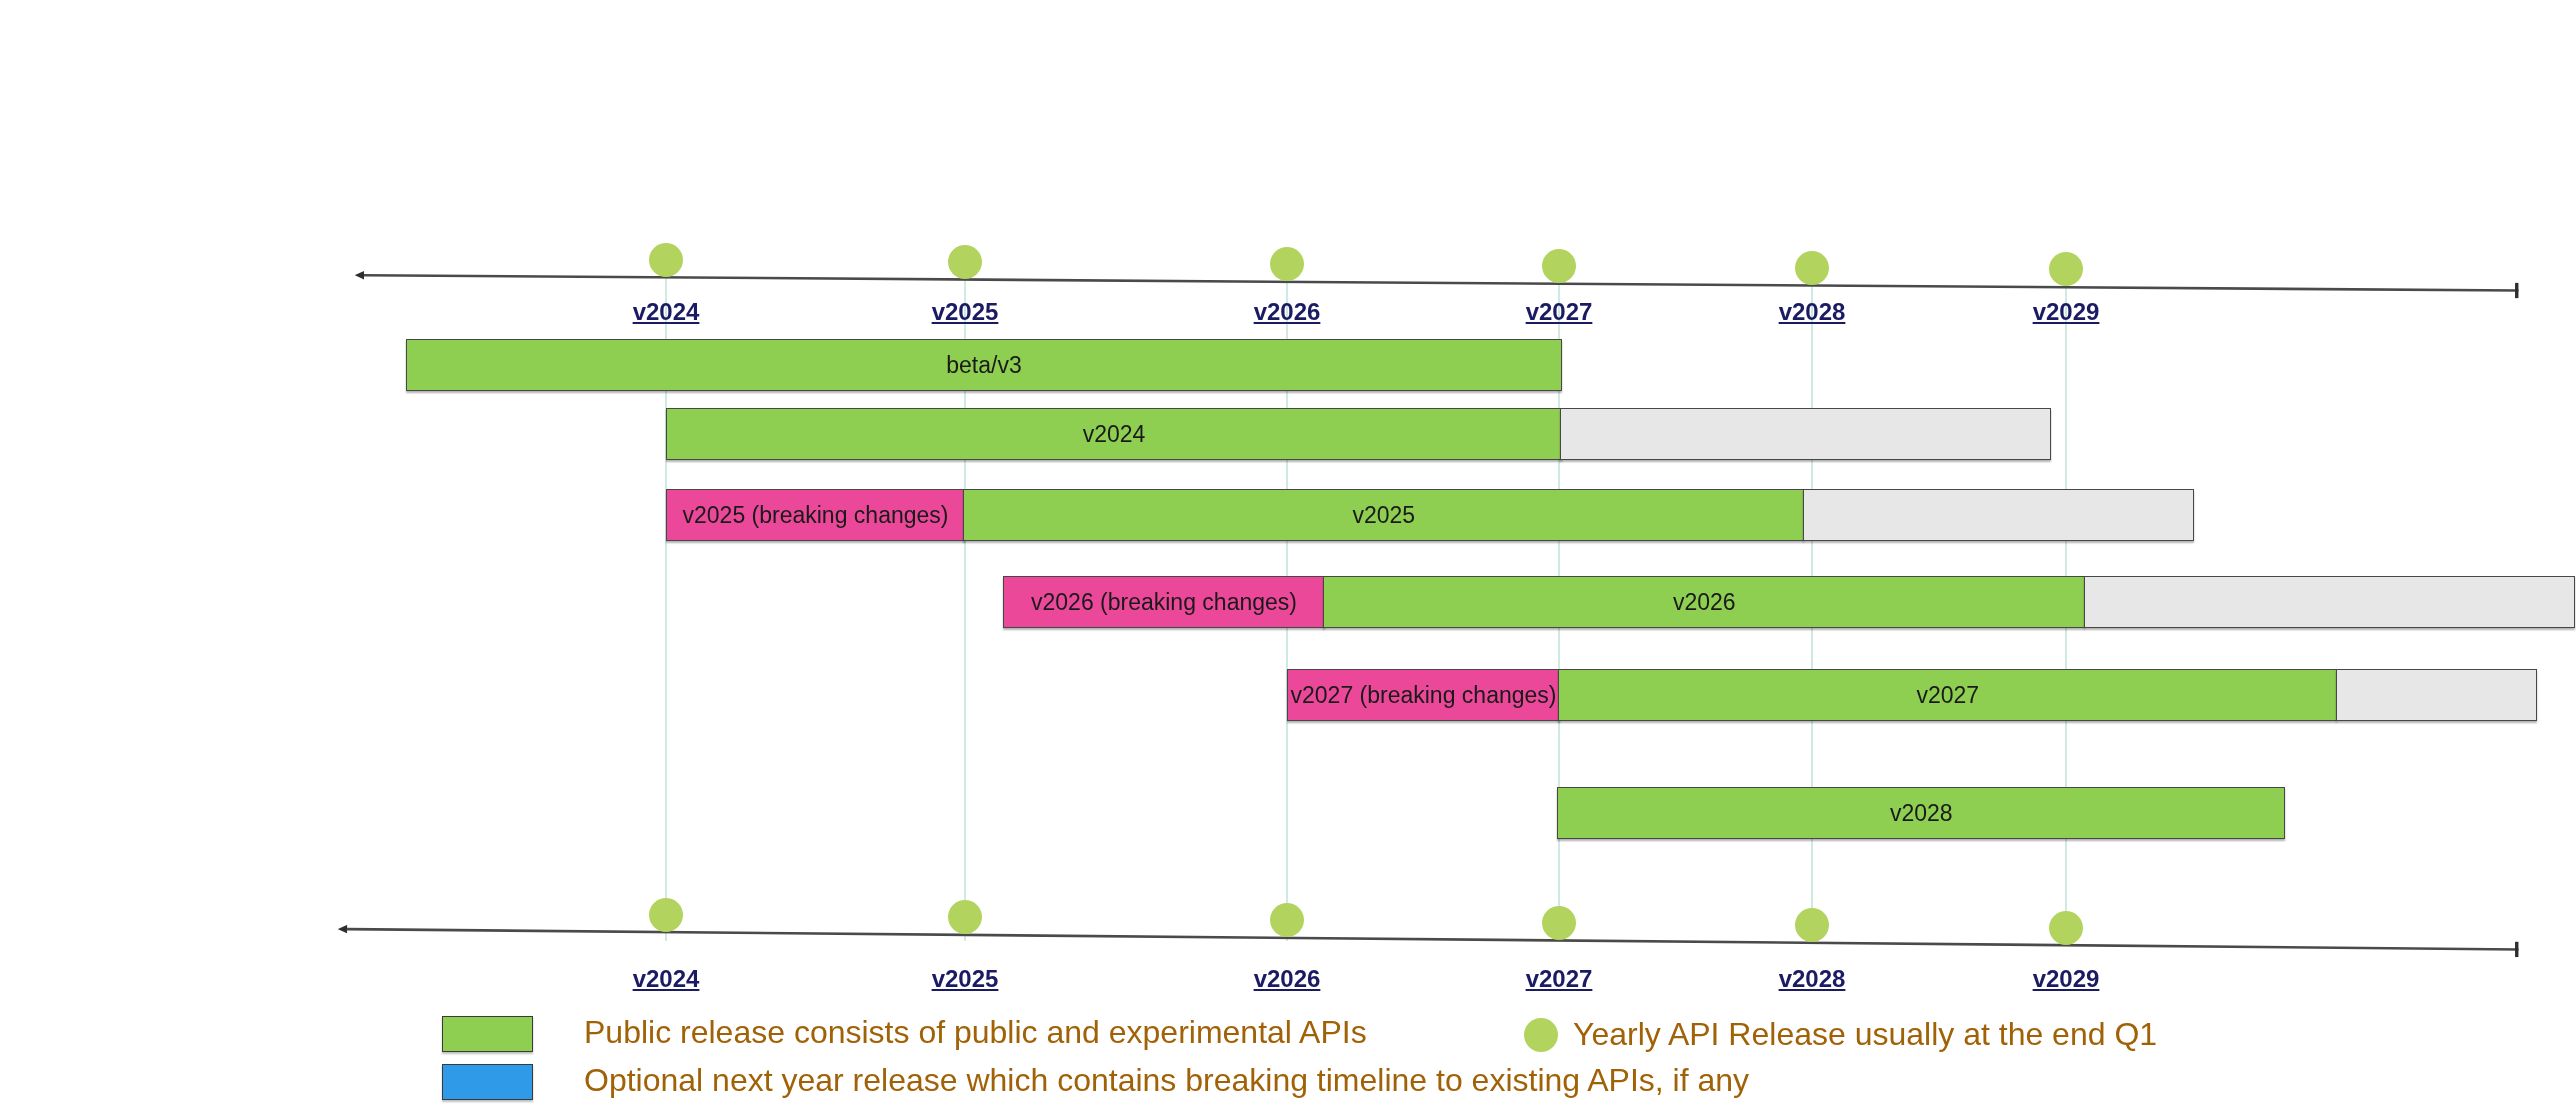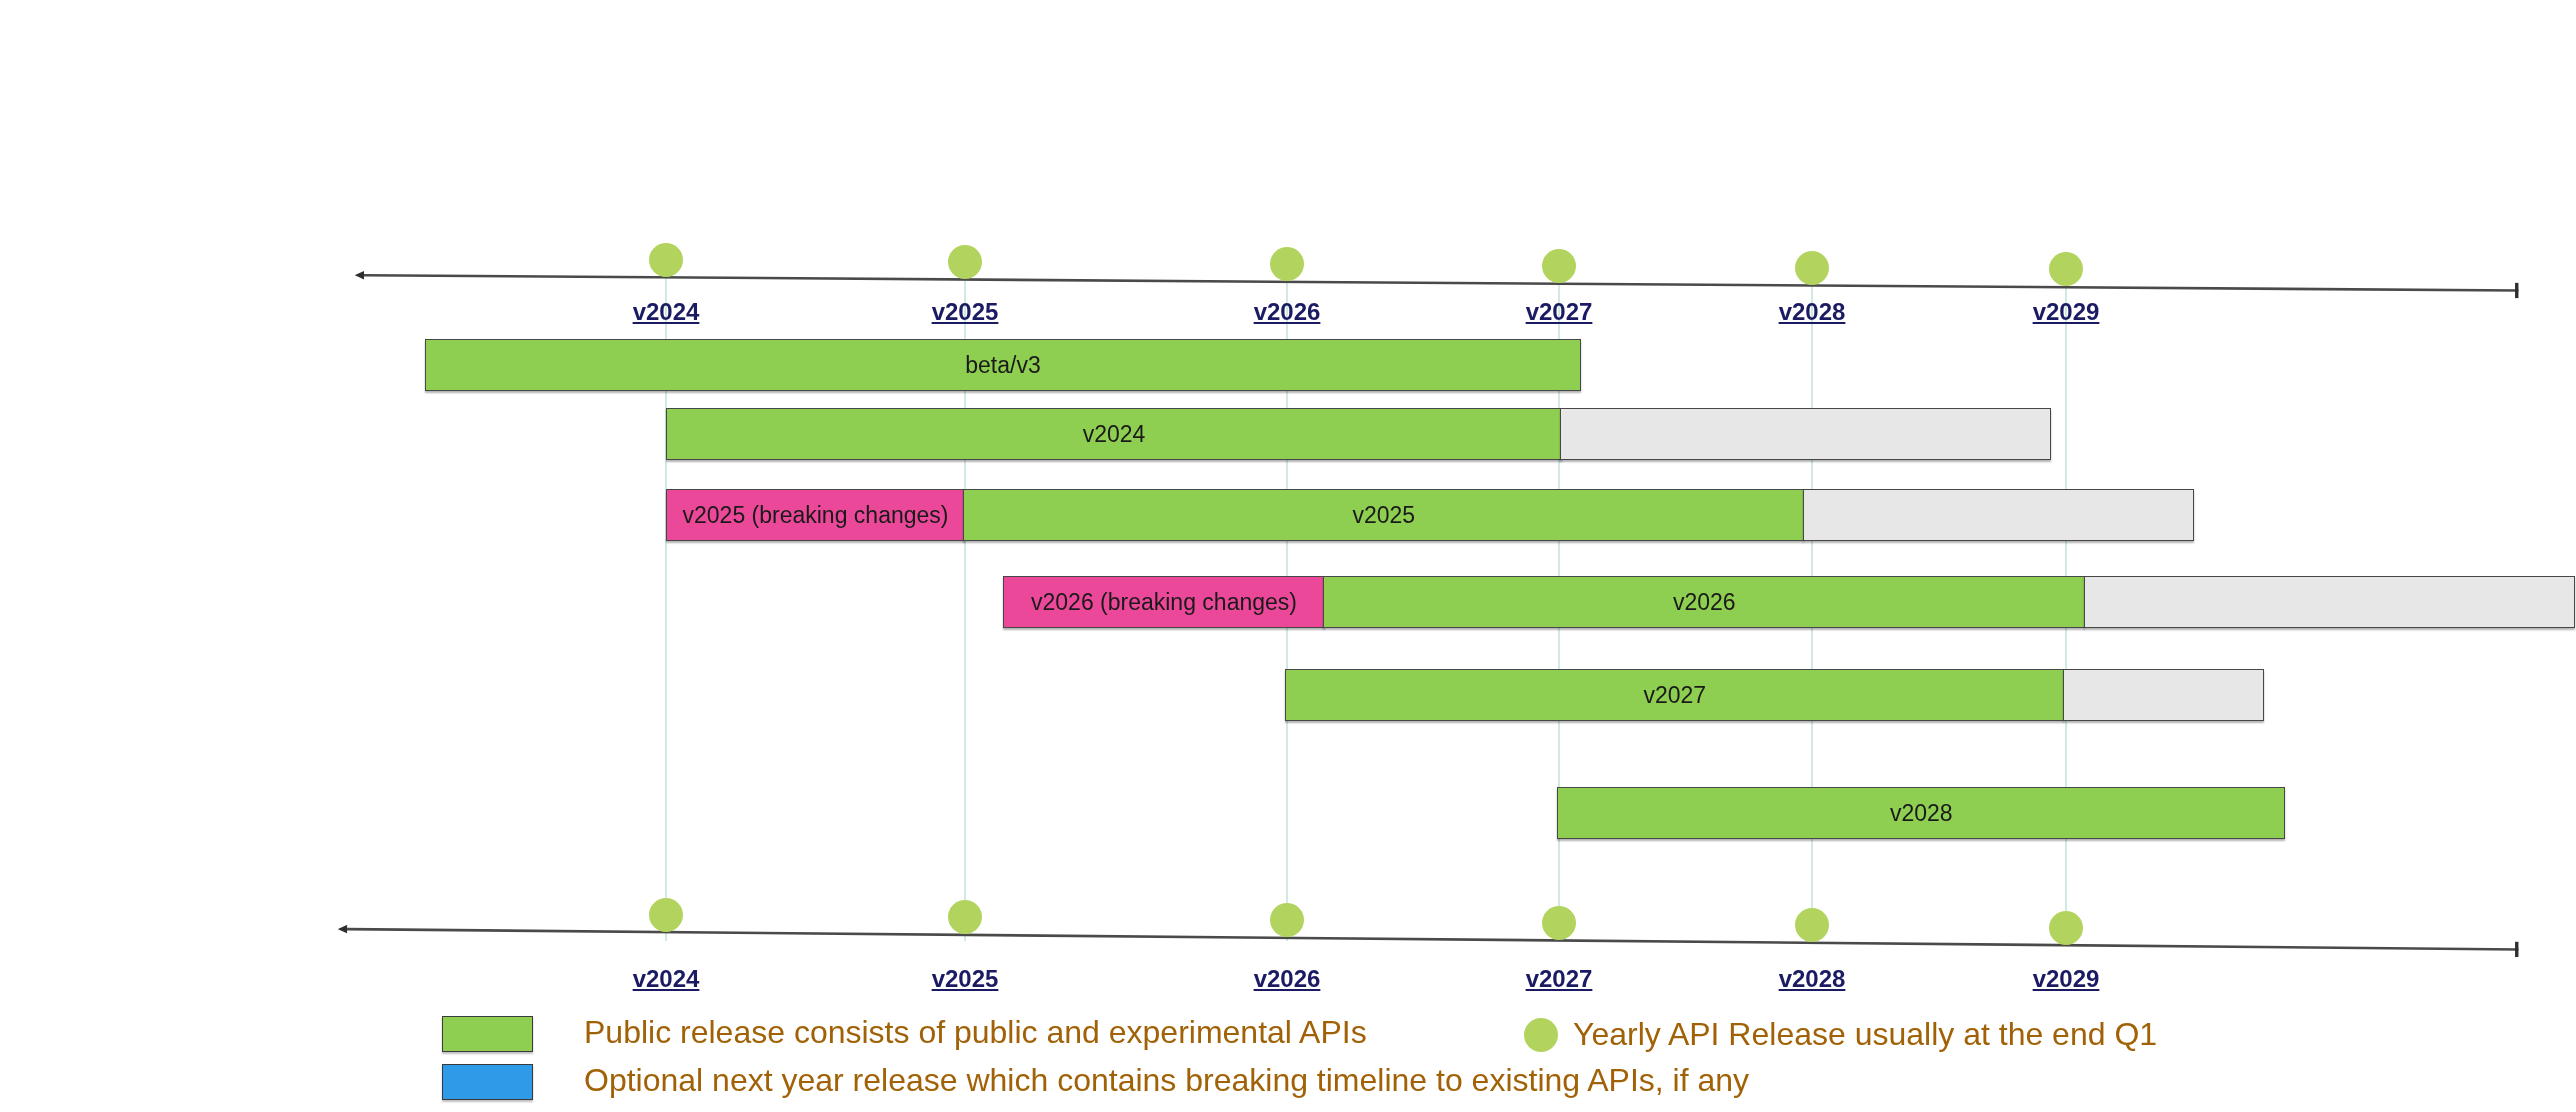--- a/index.html
+++ b/index.html
@@ -131,37 +131,38 @@
       <div class="tick-label" style="left: 666px; top: 298px;">v2024</div>
       <div class="tick-label" style="left: 965px; top: 298px;">v2025</div>
       <div class="tick-label" style="left: 1287px; top: 298px;">v2026</div>
       <div class="tick-label" style="left: 1559px; top: 298px;">v2027</div>
       <div class="tick-label" style="left: 1812px; top: 298px;">v2028</div>
       <div class="tick-label" style="left: 2066px; top: 298px;">v2029</div>
     </div>
 
   <div id="bars">
       <div class="bar-row" style="left: 406px; top: 339px; width: 1156px;">
-        <div class="seg green" style="width: 1156px; flex: 0 0 1156px; margin-left: 19px;">beta/v3</div>
+        <div class="seg green" style="width: 1156px; flex: 0 0 1156px;">beta/v3</div>
       </div>
       <div class="bar-row" style="left: 666px; top: 408px; width: 1387px;">
         <div class="seg green" style="width: 896px; flex: 0 0 896px;">v2024</div>
         <div class="seg gray" style="width: 491px; flex: 0 0 491px; margin-left: -1.7px;"></div>
       </div>
       <div class="bar-row" style="left: 666px; top: 489px; width: 1531px;">
         <div class="seg blue" style="width: 299px; flex: 0 0 299px;">v2025 (breaking changes)</div>
         <div class="seg green" style="width: 841px; flex: 0 0 841px; margin-left: -1.7px;">v2025</div>
         <div class="seg gray" style="width: 391px; flex: 0 0 391px; margin-left: -1.7px;"></div>
       </div>
       <div class="bar-row" style="left: 965px; top: 576px; width: 1575px; padding-left: 38px;">
         <div class="seg blue" style="width: 322px; flex: 0 0 322px;">v2026 (breaking changes)</div>
         <div class="seg green" style="width: 762px; flex: 0 0 762px; margin-left: -1.7px;">v2026</div>
         <div class="seg gray" style="width: 491px; flex: 0 0 491px; margin-left: -1.7px;"></div>
       </div>
       <div class="bar-row" style="left: 1287px; top: 669px; width: 1253px;">
+        <div class="seg blue" style="width: 273px; flex: 0 0 273px;">v2027 (breaking changes)</div>
         <div class="seg green" style="width: 779px; flex: 0 0 779px; margin-left: -1.7px;">v2027</div>
         <div class="seg gray" style="width: 201px; flex: 0 0 201px; margin-left: -1.7px;"></div>
       </div>
       <div class="bar-row" style="left: 1559px; top: 787px; width: 980px;">
         <div class="seg green" style="width: 728px; flex: 0 0 728px; margin-left: -1.7px;">v2028</div>
       </div>
     </div>
 
   <svg class="axis-svg" style="top:918px;" width="2576" height="51" viewBox="0 0 3043 60">
     <defs>

